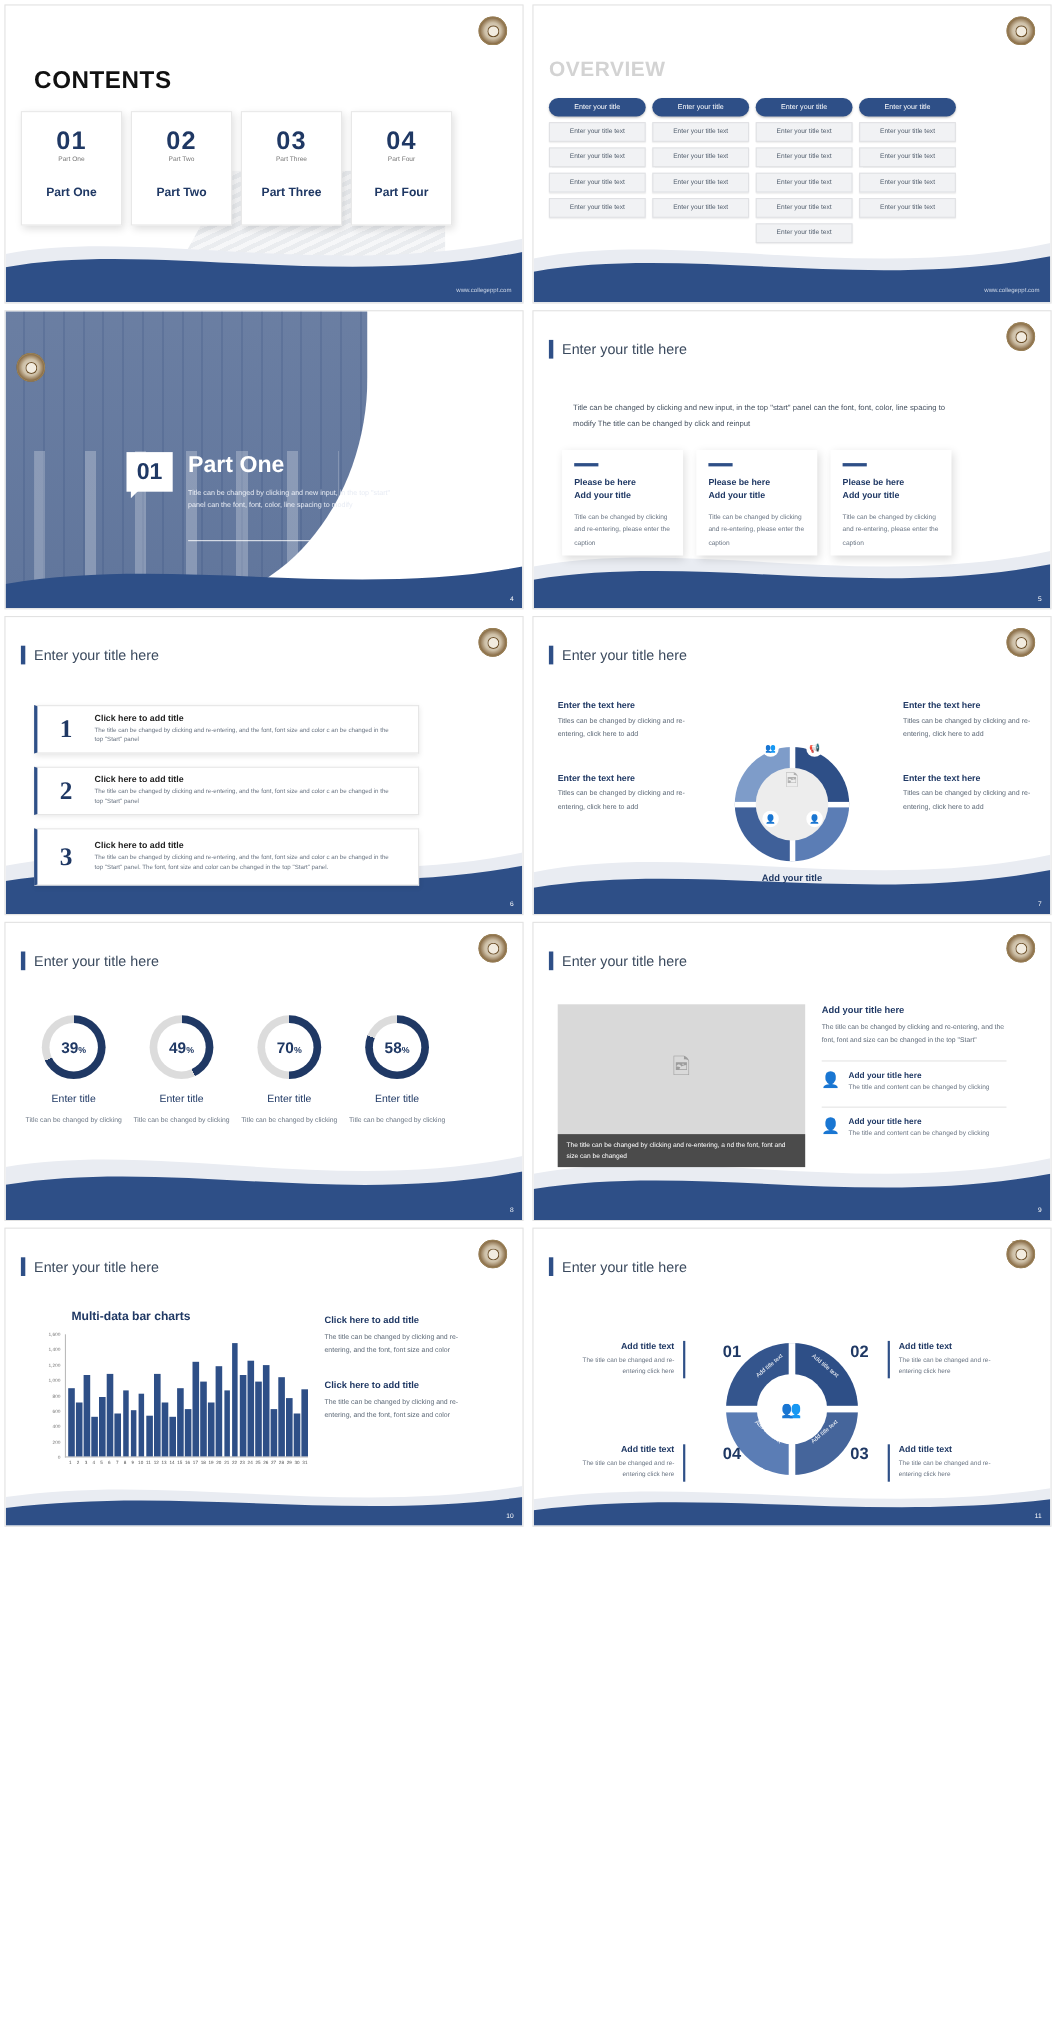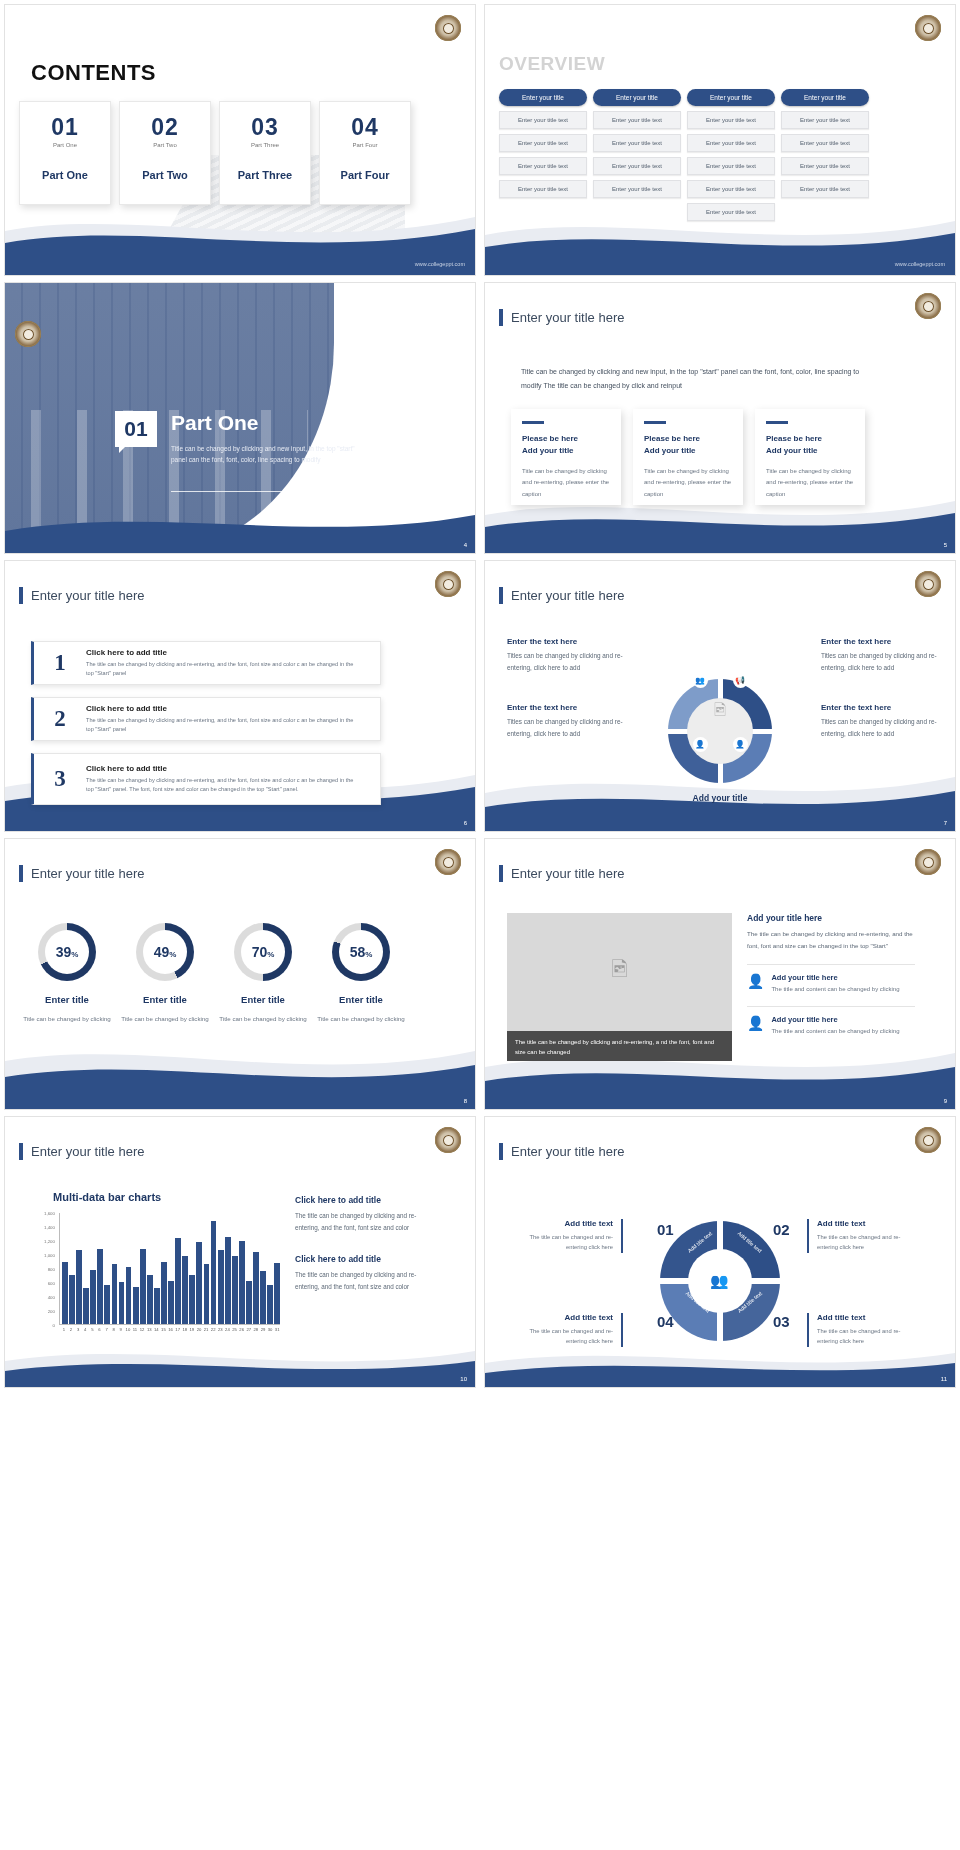--- a/index.html
+++ b/index.html
@@ -219,21 +219,21 @@
   .s7 .ring {
     width: 58px; height: 58px; margin: 0 auto; border-radius: 50%;
     display: flex; align-items: center; justify-content: center;
     position: relative;
   }
   .s7 .ring::after {
     content:""; position:absolute; left:7px; top:7px; width:44px; height:44px; border-radius:50%; background:#fff;
   }
   .s7 .ring span { position: relative; z-index:2; font-size: 14px; font-weight: bold; color: #1f3864;}
   .s7 .ring span i { font-size: 8px; font-style: normal; }
-  .s7 .lbl { font-size: 9.5px; font-weight: bold; color: #1f3864; margin-top: 13px; }
+  .s7 .lbl { font-size: 9.5px; font-weight: normal; color: #1f3864; margin-top: 13px; }
   .s7 .sub { font-size: 6.2px; color: #6b7684; line-height: 1.8; margin-top: 8px; }
 
   
   .s8 .imgbox {
     position: absolute; left: 22px; top: 74px; width: 225px; height: 118px;
     background: #d9d9d9; display: flex; align-items: center; justify-content: center;
     color: #9d9d9d; font-size: 20px; z-index: 3;
   }
   .s8 .capbar {
     position: absolute; left: 22px; top: 192px; width: 225px; height: 30px;
@@ -242,21 +242,21 @@
   .s8 .right { position: absolute; left: 262px; top: 74px; width: 168px; z-index: 3;}
   .s8 .right h5 { font-size: 8.5px; color: #1f3864; font-weight: bold; }
   .s8 .right p.d { font-size: 6.2px; color: #5d6977; line-height: 1.9; margin-top: 5px; }
   .s8 .li { display: flex; gap: 7px; margin-top: 12px; border-top: 1px solid #e4e4e4; padding-top: 8px;}
   .s8 .li .ic { font-size: 14px; color: #2e4f87; }
   .s8 .li h6 { font-size: 7.5px; color: #1f3864; }
   .s8 .li p { font-size: 6px; color: #6b7684; line-height: 1.8; margin-top: 2px;}
 
   
   .s9 .charttitle {
-    position: absolute; left: 48px; top: 74px;
+    position: absolute; left: 60px; top: 74px;
     font-size: 11px; font-weight: bold; color: #1f3864; z-index: 3;
   }
   .s9 .plot { position: absolute; left: 30px; top: 96px; width: 245px; height: 130px; z-index: 3;}
   .s9 .yaxis { position: absolute; left: 0; top: 0; width: 22px; height: 112px; }
   .s9 .yaxis div { position: absolute; right: 2px; font-size: 4.4px; color: #777; transform: translateY(-50%);}
   .s9 .bars {
     position: absolute; left: 24px; right: 0; top: 0; height: 112px;
     border-left: 1px solid #bbb; border-bottom: 1px solid #bbb;
     display: flex; align-items: flex-end; gap: 1.3px; padding-left: 2px;
   }

